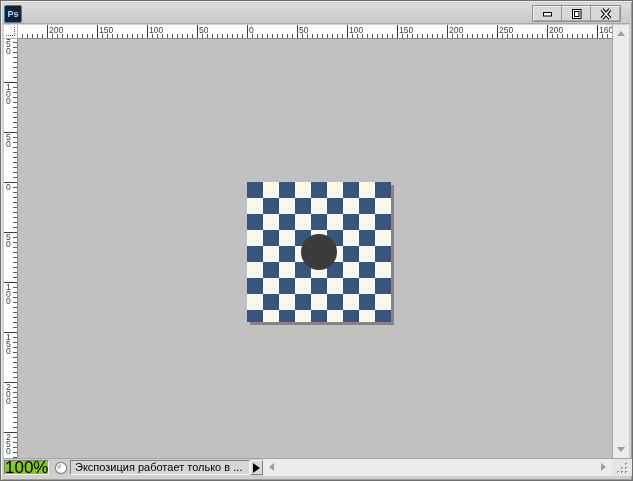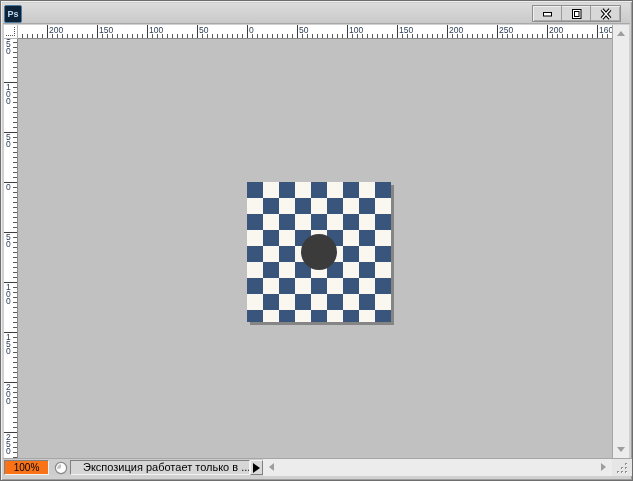--- a/index.html
+++ b/index.html
@@ -117,31 +117,31 @@
   .tri-right { width:0; height:0; border-top:4px solid transparent; border-bottom:4px solid transparent;
     border-left:5px solid #9d9d9d; position:absolute; right:6px; top:4px; }
 
   
   .statusbar {
     position:absolute; left:2px; top:457px; width:629px; height:17px;
     background:#cdcdcd; border-top:1px solid #a6a6a6;
   }
   .zoom-box {
     position:absolute; left:1px; top:1px; width:45px; height:15px;
-    background:#f97316; border:1px solid; border-color:#808080 #f2f2f2 #f2f2f2 #808080;
-    font-size:10px; line-height:13px; text-align:center; color:#000;
+    background:#84cc16; border:1px solid; border-color:#808080 #f2f2f2 #f2f2f2 #808080;
+    font-size:17px; line-height:13px; text-align:center; color:#000;
   }
   .status-icon {
     position:absolute; left:50px; top:1px; width:16px; height:15px;
     display:flex; align-items:center; justify-content:center;
   }
   .status-msg {
     position:absolute; left:67px; top:1px; width:180px; height:15px;
     background:#d6d6d6; border:1px solid; border-color:#808080 #f2f2f2 #f2f2f2 #808080;
-    font-size:11px; line-height:13px; padding-left:12px; color:#000;
+    font-size:11px; line-height:13px; padding-left:4px; color:#000;
     white-space:nowrap; overflow:hidden;
   }
   .status-expand {
     position:absolute; left:247px; top:1px; width:13px; height:15px;
     background:#dadada; border:1px solid; border-color:#f2f2f2 #808080 #808080 #f2f2f2;
     display:flex; align-items:center; justify-content:center;
   }
   .expand-tri { width:0; height:0; border-top:5px solid transparent; border-bottom:5px solid transparent;
     border-left:7px solid #000; }
   .grip {

